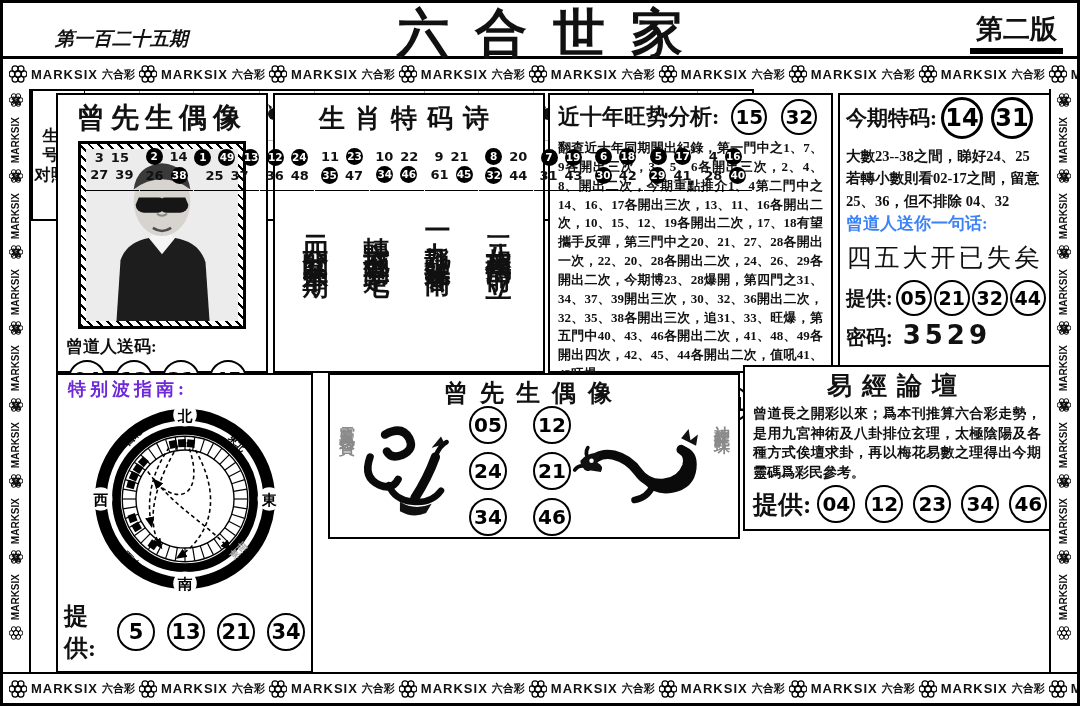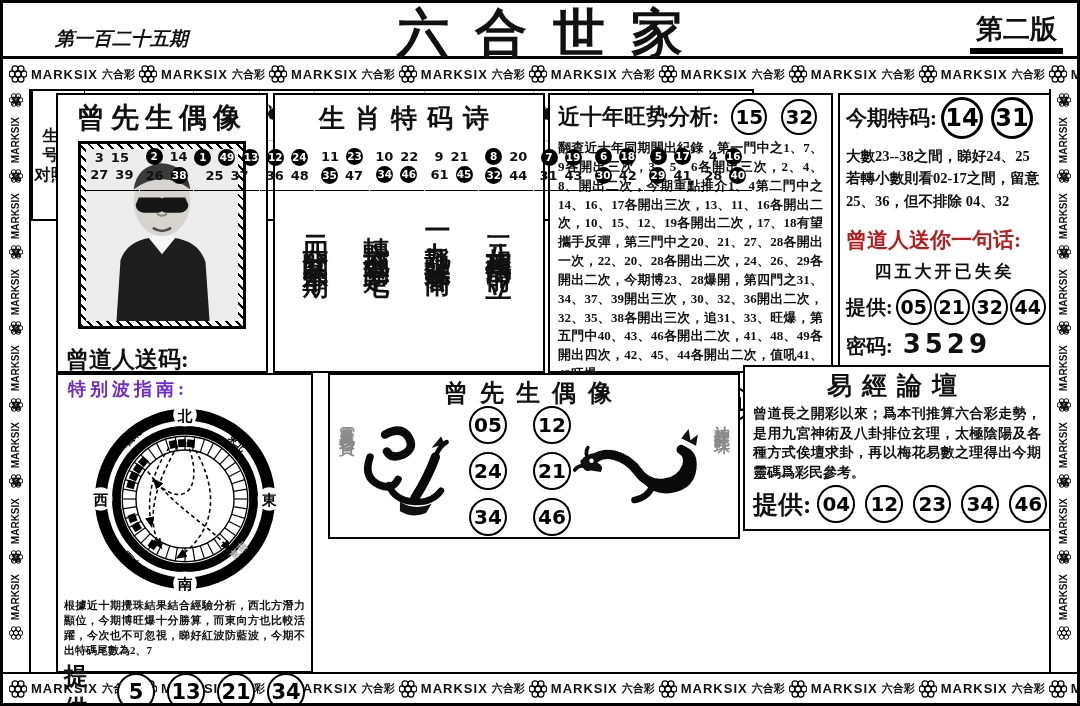--- a/index.html
+++ b/index.html
@@ -36,21 +36,21 @@
   
   .circle{display:inline-flex;align-items:center;justify-content:center;border:2.5px solid #000;border-radius:50%;font-weight:800;background:#fff;color:#000;font-family:"DejaVu Sans",sans-serif;}
   .ball{display:inline-flex;align-items:center;justify-content:center;border-radius:50%;background:#000;color:#fff;font-weight:800;font-family:"DejaVu Sans",sans-serif;}
 
   
   .panel-idol{left:25px;top:4px;width:212px;height:280px;padding:4px 8px;}
   .panel-idol .ptitle{font-size:28px;letter-spacing:6px;}
   .photo-frame{margin:4px auto 0;width:168px;height:188px;border:3px solid #000;padding:5px;background:
      repeating-linear-gradient(45deg,#000 0 2px,#fff 2px 7px);}
   .photo{width:100%;height:100%;background:#e9e9e9;position:relative;overflow:hidden;}
-  .idol-caption{font-size:23px;font-weight:800;margin-top:15px;font-family:"Liberation Serif",serif;}
+  .idol-caption{font-size:17px;font-weight:800;margin-top:6px;font-family:"Liberation Serif",serif;}
   .idol-nums{display:flex;gap:9px;margin-top:2px;justify-content:flex-start;padding-left:2px;}
   .idol-nums .circle{width:38px;height:38px;font-size:20px;}
 
   
   .panel-poem{left:242px;top:4px;width:272px;height:280px;padding:6px 10px;}
   .panel-poem .ptitle{font-size:26px;letter-spacing:10px;}
   .poem{height:218px;margin-top:8px;writing-mode:vertical-rl;text-orientation:upright;display:flex;flex-direction:column;align-items:center;font-family:"Liberation Serif",serif;}
   .poem-line{font-size:26px;font-weight:700;letter-spacing:6px;margin:0 13px;}
 
   
@@ -62,22 +62,22 @@
   .trend-footer{display:flex;align-items:center;gap:6px;margin-top:2px;}
   .trend-footer .lbl{font-size:17px;font-weight:700;font-family:"Liberation Serif",serif;white-space:nowrap;}
   .trend-footer .circle{width:36px;height:36px;font-size:20px;}
 
   
   .panel-special{left:807px;top:4px;width:213px;height:280px;padding:2px 6px;}
   .special-title{display:flex;align-items:center;gap:4px;}
   .special-title .t{font-size:21px;font-weight:900;font-family:"Liberation Serif",serif;white-space:nowrap;}
   .special-title .circle{width:42px;height:42px;font-size:24px;border-width:3px;}
   .special-body{font-size:14.5px;line-height:1.55;font-weight:700;margin-top:6px;font-family:"Liberation Serif",serif;}
-  .quote-label{font-size:21px;font-weight:700;color:#b91c1c;margin-top:14px;font-family:"Liberation Serif",serif;}
-  .quote{font-size:17px;font-weight:700;text-align:center;letter-spacing:3px;margin-top:6px;font-family:"Liberation Serif",serif;}
+  .quote-label{font-size:17px;font-weight:700;color:#3b82f6;margin-top:0;font-family:"Liberation Serif",serif;}
+  .quote{font-size:25px;font-weight:400;text-align:center;letter-spacing:3px;margin-top:6px;font-family:"Liberation Serif",serif;}
   .prov-row{display:flex;align-items:center;gap:3px;margin-top:6px;}
   .prov-row .lbl{font-size:20px;font-weight:700;font-family:"Liberation Serif",serif;white-space:nowrap;}
   .prov-row .circle{width:36px;height:36px;font-size:19px;}
   .code-row{display:flex;align-items:baseline;gap:10px;margin-top:4px;}
   .code-row .lbl{font-size:20px;font-weight:700;font-family:"Liberation Serif",serif;}
   .code-row .val{font-size:26px;font-weight:900;letter-spacing:4px;font-family:"DejaVu Sans",sans-serif;}
 
   
   .panel-compass{left:25px;top:284px;width:257px;height:300px;padding:2px 6px;}
   .panel-compass .ptitle{font-size:18px;letter-spacing:4px;color:#6d28d9;text-align:left;padding-left:4px;}
@@ -736,21 +736,20 @@
           <text x="100" y="20" text-anchor="middle" font-size="15" font-weight="bold" id="dir-n">北</text>
           <text x="100" y="192" text-anchor="middle" font-size="15" font-weight="bold" id="dir-s">南</text>
           <text x="14" y="106" text-anchor="middle" font-size="15" font-weight="bold" id="dir-w">西</text>
           <text x="186" y="106" text-anchor="middle" font-size="15" font-weight="bold" id="dir-e">東</text>
           <text x="42" y="46" font-size="10" font-weight="bold" transform="rotate(-45 42 46)" id="dir-nw">西北</text>
           <text x="144" y="38" font-size="10" font-weight="bold" transform="rotate(45 144 38)" id="dir-ne">東北</text>
           <text x="36" y="158" font-size="10" font-weight="bold" transform="rotate(45 36 158)" id="dir-sw">西南</text>
           <text x="150" y="162" font-size="10" font-weight="bold" fill="#b5b5b5" transform="rotate(-45 150 162)" id="dir-se">東南</text>
         </svg>
       </div>
-      <div class="compass-note">根據近十期攪珠結果結合經驗分析，西北方潛力顯位，今期博旺爆十分勝算，而東向方也比較活躍，今次也不可忽視，睇好紅波防藍波，今期不出特碼尾數為2、7</div>
       <div class="compass-prov">
         <span class="lbl">提供:</span>
         <span style="display:flex;gap:12px;">
             <span class="circle">5</span>
             <span class="circle">13</span>
             <span class="circle">21</span>
             <span class="circle">34</span>
           </span>
       </div>
     </div>

